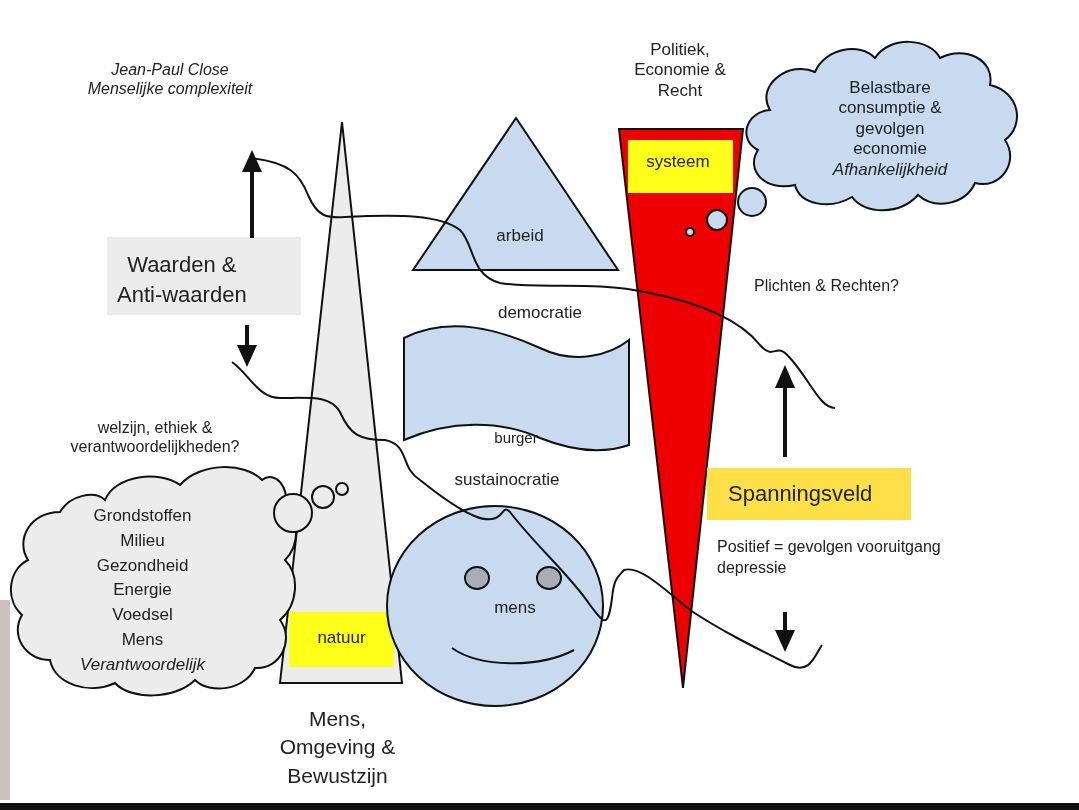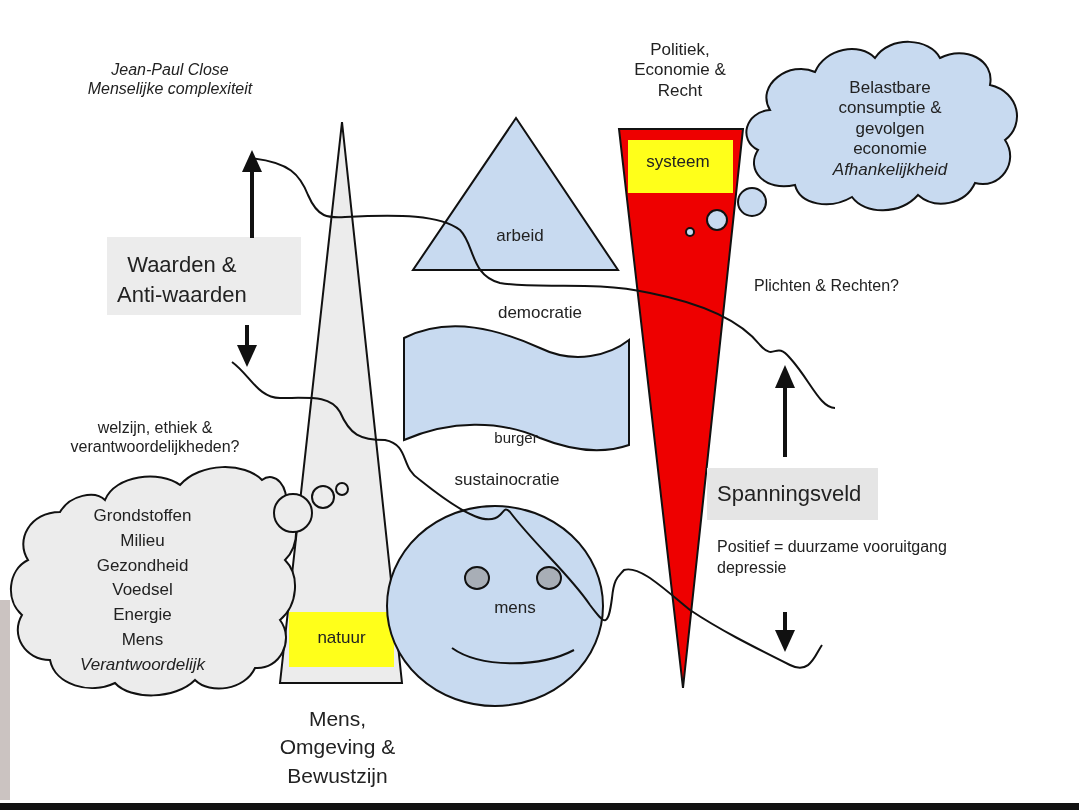--- a/index.html
+++ b/index.html
@@ -110,34 +110,34 @@
 
 <div class="lbl" style="left:40px;top:418px;width:230px;font-size:16px;">
   <div>welzijn, ethiek &amp;</div>
   <div>verantwoordelijkheden?</div>
 </div>
 
 <div class="lbl" style="left:55px;top:504px;width:175px;font-size:17px;line-height:1.46;">
   <div>Grondstoffen</div>
   <div>Milieu</div>
   <div>Gezondheid</div>
+  <div>Energie</div>
   <div>Voedsel</div>
-  <div>Energie</div>
   <div>Mens</div>
   <div class="it">Verantwoordelijk</div>
 </div>
 
 <div class="lbl" style="left:275px;top:705px;width:125px;font-size:21px;line-height:1.35;">
   <div>Mens,</div>
   <div>Omgeving &amp;</div>
   <div>Bewustzijn</div>
 </div>
 
-<div class="lbl" style="left:707px;top:468px;width:171px;height:52px;background:#e5e5e5;font-size:22px;line-height:52px;text-align:left;padding-left:10px;box-sizing:border-box;">
+<div class="lbl" style="left:707px;top:468px;width:204px;height:52px;background:#fde047;font-size:22px;line-height:52px;text-align:left;padding-left:21px;box-sizing:border-box;">
   <span>Spanningsveld</span>
 </div>
 <div class="lbl" style="left:717px;top:537px;text-align:left;font-size:16px;line-height:1.3;">
-  <div>Positief = duurzame vooruitgang</div>
+  <div>Positief = gevolgen vooruitgang</div>
   <div>depressie</div>
 </div>
 
 <div class="left-strip"></div>
 <div class="bottom-bar"></div>
 
 </body></html>

